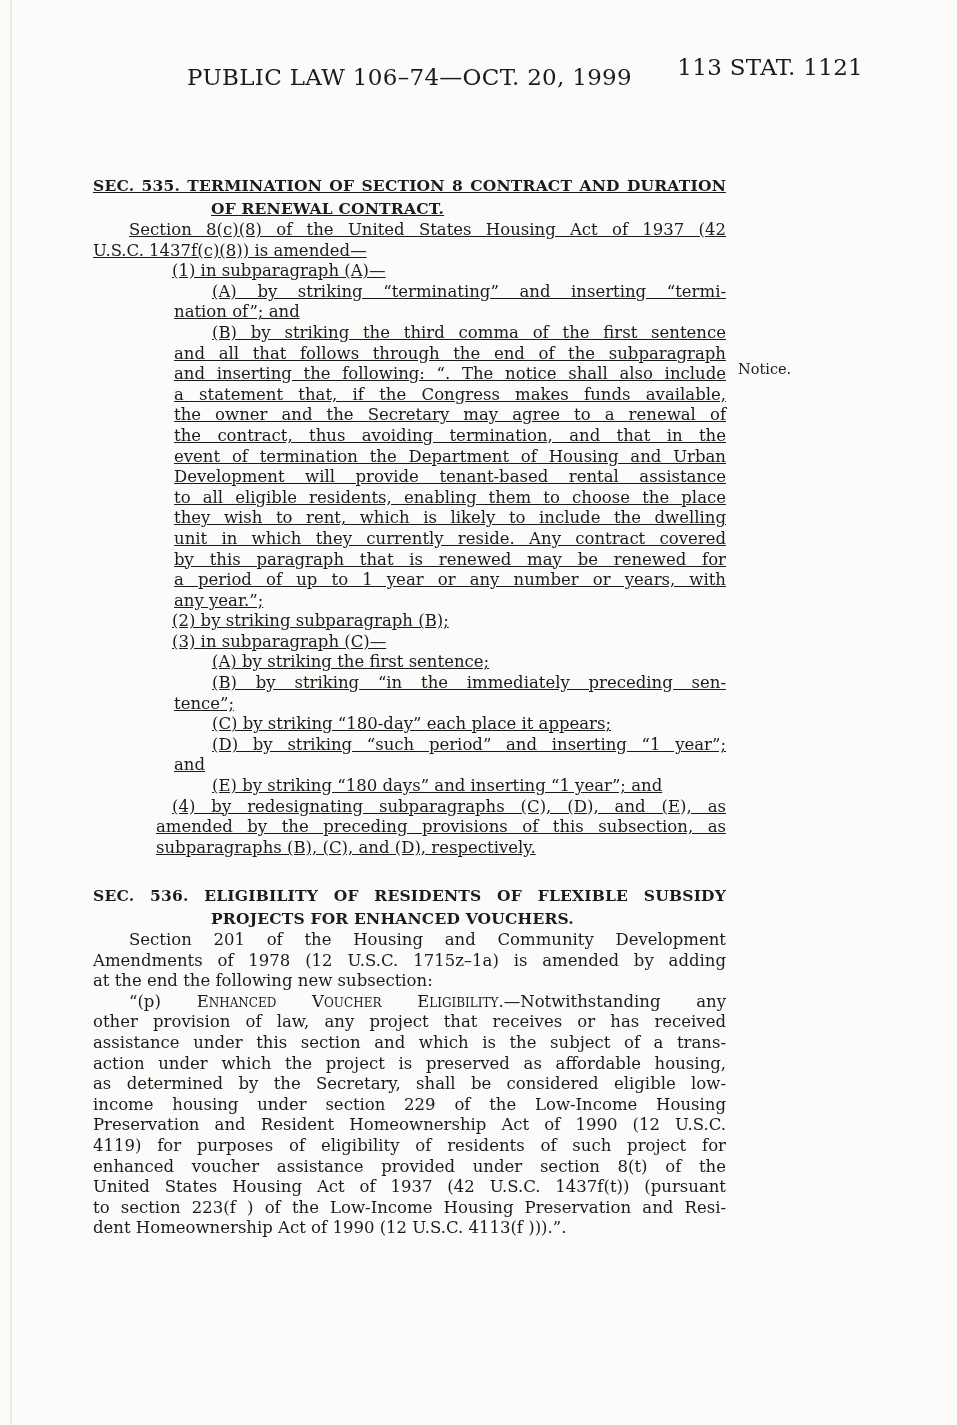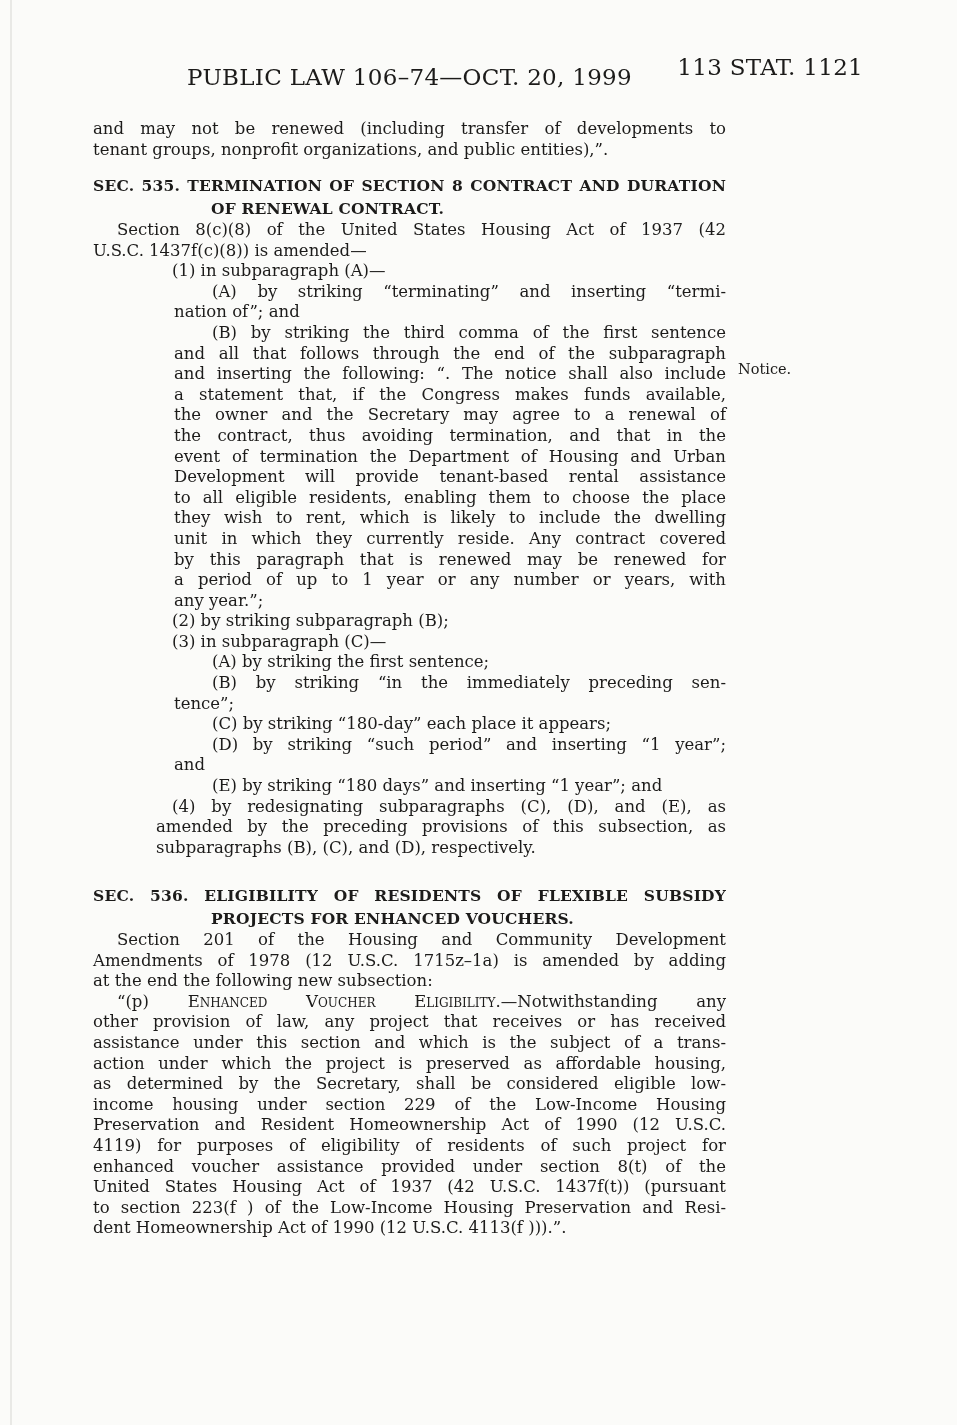--- a/index.html
+++ b/index.html
@@ -47,35 +47,35 @@
     left: 738px;
     top: 361px;
     font-size: 14.5px;
   }
   .column {
     position: absolute;
     left: 93px;
     width: 633px;
   }
   #intro  { top: 119px; }
-  #sec535 { top: 174px; }
+  #sec535 { top: 174px; text-decoration: underline; }
   #sec536 { top: 884px; }
 
   .line {
     font-size: 16.5px;
     line-height: 20.6px;
     height: 20.6px;
     text-align: left;
   }
   .line.j {
     text-align: justify;
     text-align-last: justify;
   }
   
-  .block.para .line:first-child     { margin-left: 24px; }
+  .block.para .line:first-child     { margin-left: 36px; }
   .block.item .line                 { margin-left: 63px; }
   .block.item .line:first-child     { margin-left: 79px; }
   .block.subitem .line              { margin-left: 81px; }
   .block.subitem .line:first-child  { margin-left: 119px; }
 
   .block.heading .line {
     font-weight: bold;
     font-size: 15.5px;
     line-height: 23px;
     height: 23px;
@@ -91,26 +91,20 @@
 
 <div class="page">
   <div class="edge-line"></div>
 
   <div class="law-title">PUBLIC LAW 106–74—OCT. 20, 1999</div>
 
   <div class="stat-page">113 STAT. 1121</div>
 
   <div class="margin-note">Notice.</div>
 
-  <section class="column" id="intro">
-      <div class="block flush">
-        <div class="line j">and may not be renewed (including transfer of developments to</div>
-        <div class="line">tenant groups, nonprofit organizations, and public entities),”.</div>
-      </div>
-    </section>
 
   <section class="column" id="sec535">
       <div class="block heading">
         <div class="line j">SEC. 535. TERMINATION OF SECTION 8 CONTRACT AND DURATION</div>
         <div class="line">OF RENEWAL CONTRACT.</div>
       </div>
       <div class="block para">
         <div class="line j">Section 8(c)(8) of the United States Housing Act of 1937 (42</div>
         <div class="line">U.S.C. 1437f(c)(8)) is amended—</div>
       </div>

